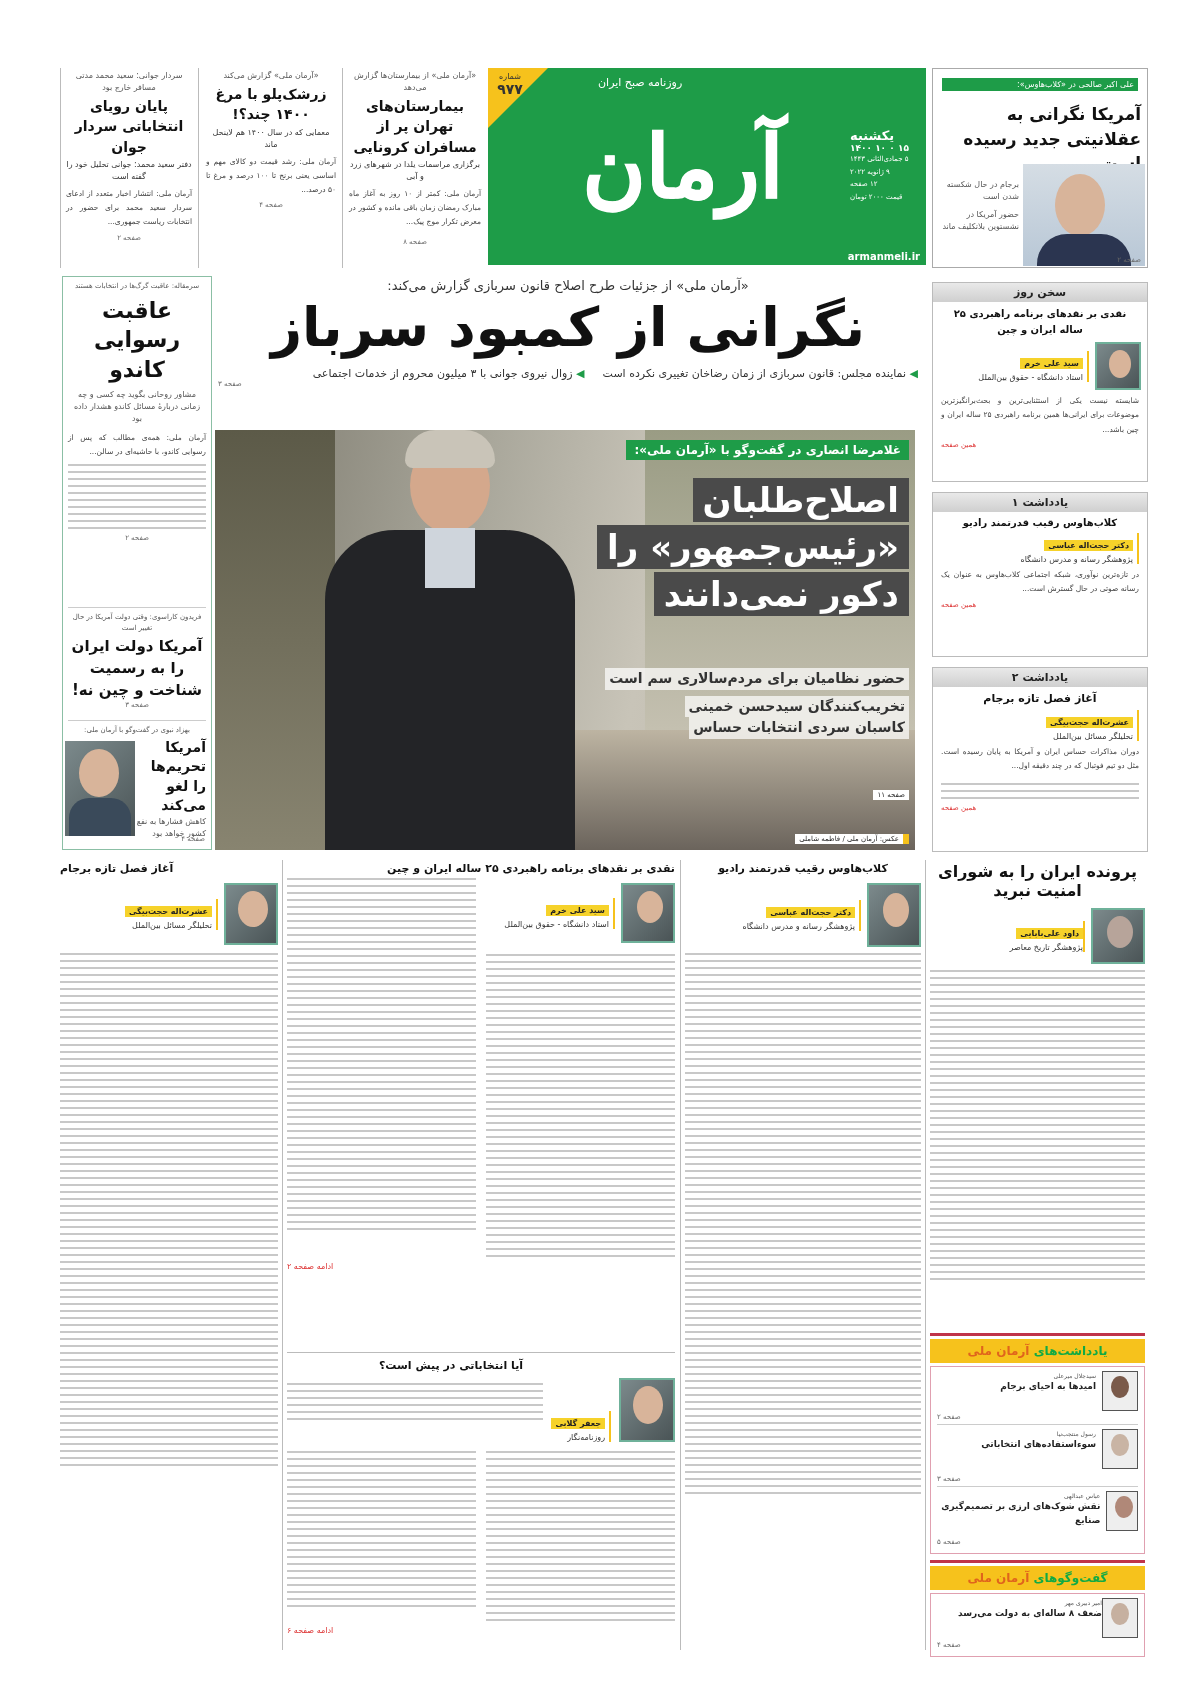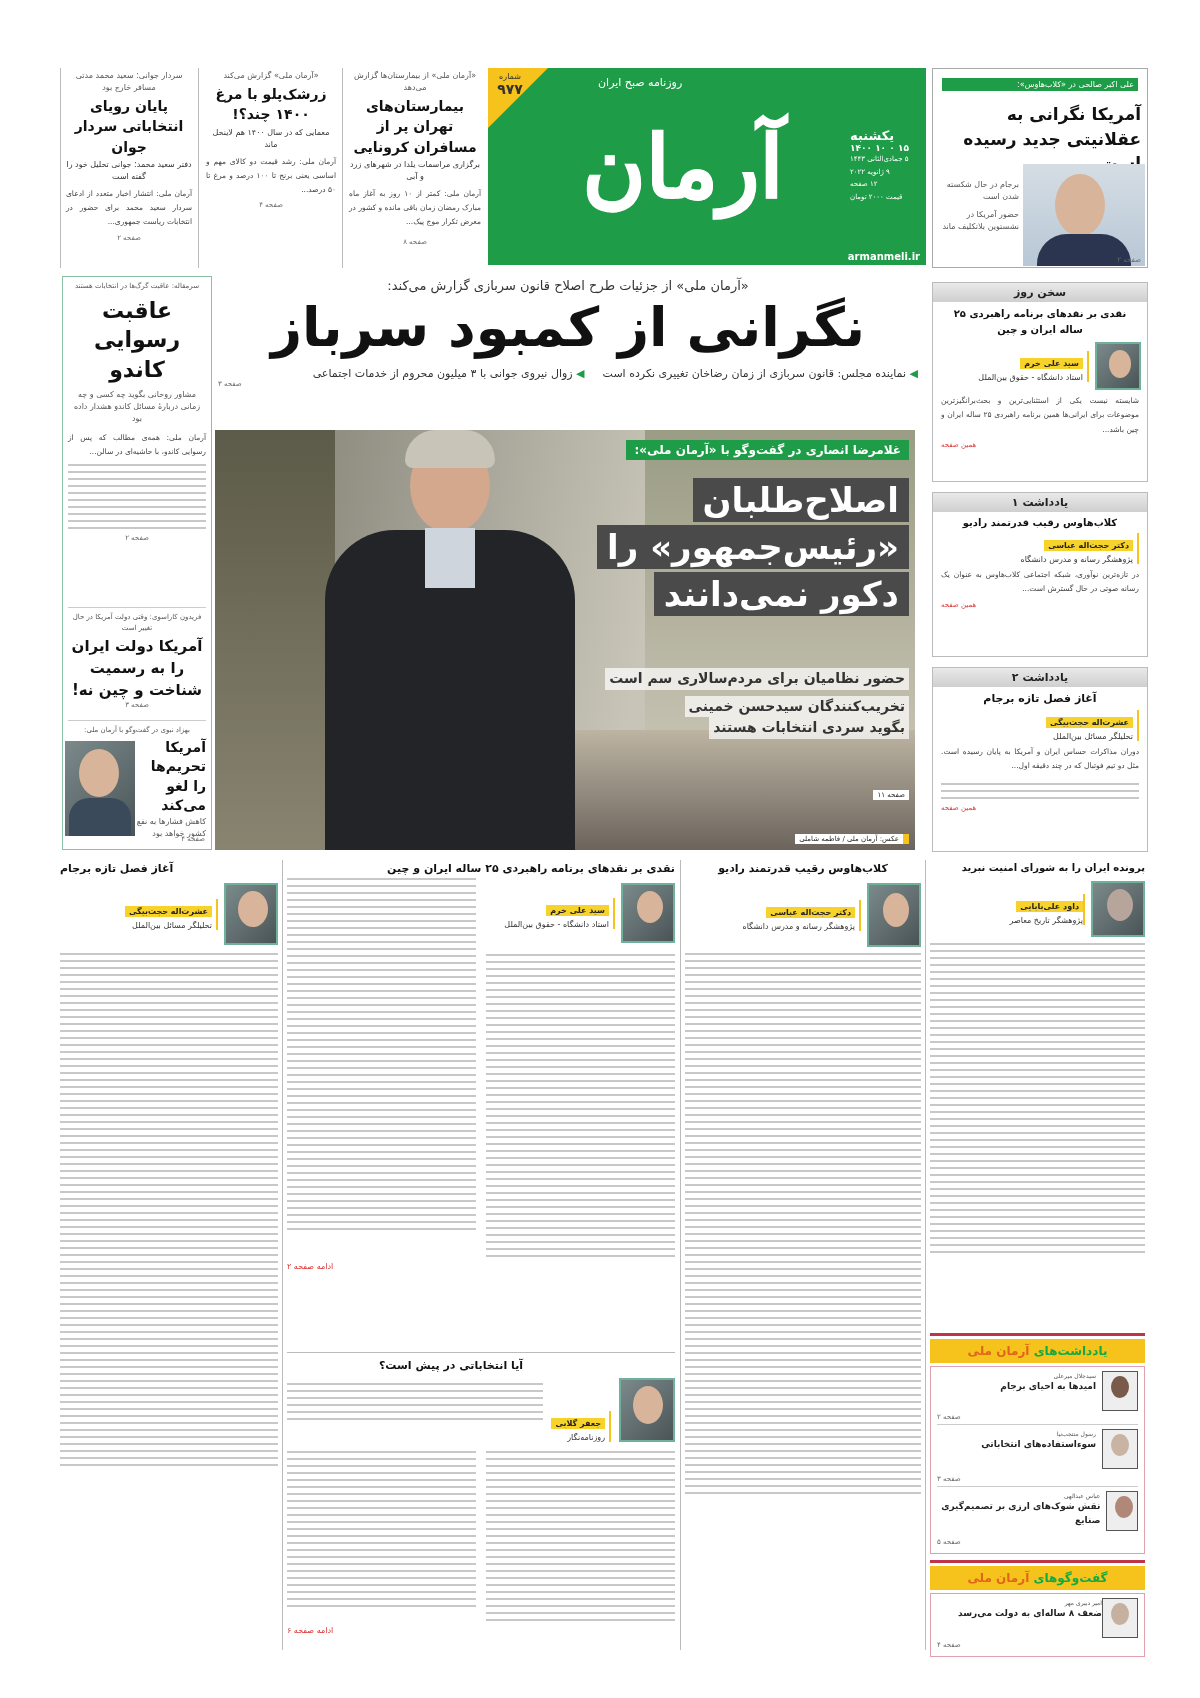--- a/index.html
+++ b/index.html
@@ -107,21 +107,21 @@
   </div>
   <div class="green" style="position:absolute;right:6px;top:10px;color:#fff;font-size:12px;font-weight:bold;padding:3px 8px">غلامرضا انصاری در گفت‌وگو با «آرمان ملی»:</div>
   <div style="position:absolute;right:6px;top:48px;text-align:right">
     <div style="display:inline-block;background:#4a4a4a;color:#fff;font-size:34px;font-weight:bold;padding:2px 10px;margin-bottom:3px">اصلاح‌طلبان</div><br>
     <div style="display:inline-block;background:#4a4a4a;color:#fff;font-size:34px;font-weight:bold;padding:2px 10px;margin-bottom:3px">«رئیس‌جمهور» را</div><br>
     <div style="display:inline-block;background:#4a4a4a;color:#fff;font-size:34px;font-weight:bold;padding:2px 10px">دکور نمی‌دانند</div>
   </div>
   <div style="position:absolute;right:6px;top:238px;text-align:right;font-size:14px;font-weight:bold;color:#333;line-height:1.55">
     <div style="background:rgba(255,255,255,.7);display:inline-block;padding:0 4px">حضور نظامیان برای مردم‌سالاری سم است</div><br>
     <div style="background:rgba(255,255,255,.7);display:inline-block;padding:0 4px;margin-top:6px">تخریب‌کنندگان سیدحسن خمینی</div><br>
-    <div style="background:rgba(255,255,255,.7);display:inline-block;padding:0 4px">بگوید سردی انتخابات هستند</div>
+    <div style="background:rgba(255,255,255,.7);display:inline-block;padding:0 4px">کاسبان سردی انتخابات حساس</div>
   </div>
   <div style="position:absolute;right:6px;top:360px;background:#fff;font-size:7px;padding:1px 4px">صفحه ۱۱</div>
   <div style="position:absolute;right:6px;bottom:6px;background:#fff;font-size:7px;padding:1px 4px;border-right:6px solid #f6c21c">عکس: آرمان ملی / فاطمه شاملی</div>
 </div>
 
 <div class="box" style="left:62px;top:276px;width:150px;height:574px;border-color:#8bbfa5">
   <div style="padding:4px 5px;height:330px">
     <div class="small" style="font-size:7px">سرمقاله: عاقبت گرگ‌ها در انتخابات هستند</div>
     <div class="hl" style="font-size:22px;line-height:1.35;margin:4px 0">عاقبت رسوایی کاندو</div>
     <div class="small">مشاور روحانی بگوید چه کسی و چه زمانی دربارهٔ مسائل کاندو هشدار داده بود</div>
@@ -200,21 +200,21 @@
       <span></span>
     </div>
   <div class="red" style="font-size:7px;padding:0 8px;text-align:left">همین صفحه</div>
 </div>
 
 <div class="vsep" style="left:925px;top:860px;height:790px"></div>
 <div class="vsep" style="left:680px;top:860px;height:790px"></div>
 <div class="vsep" style="left:282px;top:860px;height:790px"></div>
 
 <div class="abs" style="left:930px;top:862px;width:215px;height:460px">
-  <div class="hl" style="font-size:10px;text-align:right">پرونده ایران را به شورای امنیت نبرید</div>
+  <div class="hl" style="font-size:16px;text-align:center">پرونده ایران را به شورای امنیت نبرید</div>
   <div style="display:flex;gap:6px;margin-top:8px;align-items:center">
     <div class="photo" style="width:54px;height:56px;position:relative">
         <div class="face" style="left:14px;top:6px;width:26px;height:32px;background:#b7a49a"></div>
       </div>
     <div style="border-right:2px solid #f6c21c;">
       <div class="yellowtag">داود علی‌بابایی</div>
       <div style="font-size:8px;color:#333;margin-top:3px">پژوهشگر تاریخ معاصر</div>
     </div>
   </div>
   <div class="lines" style="margin-top:6px">

